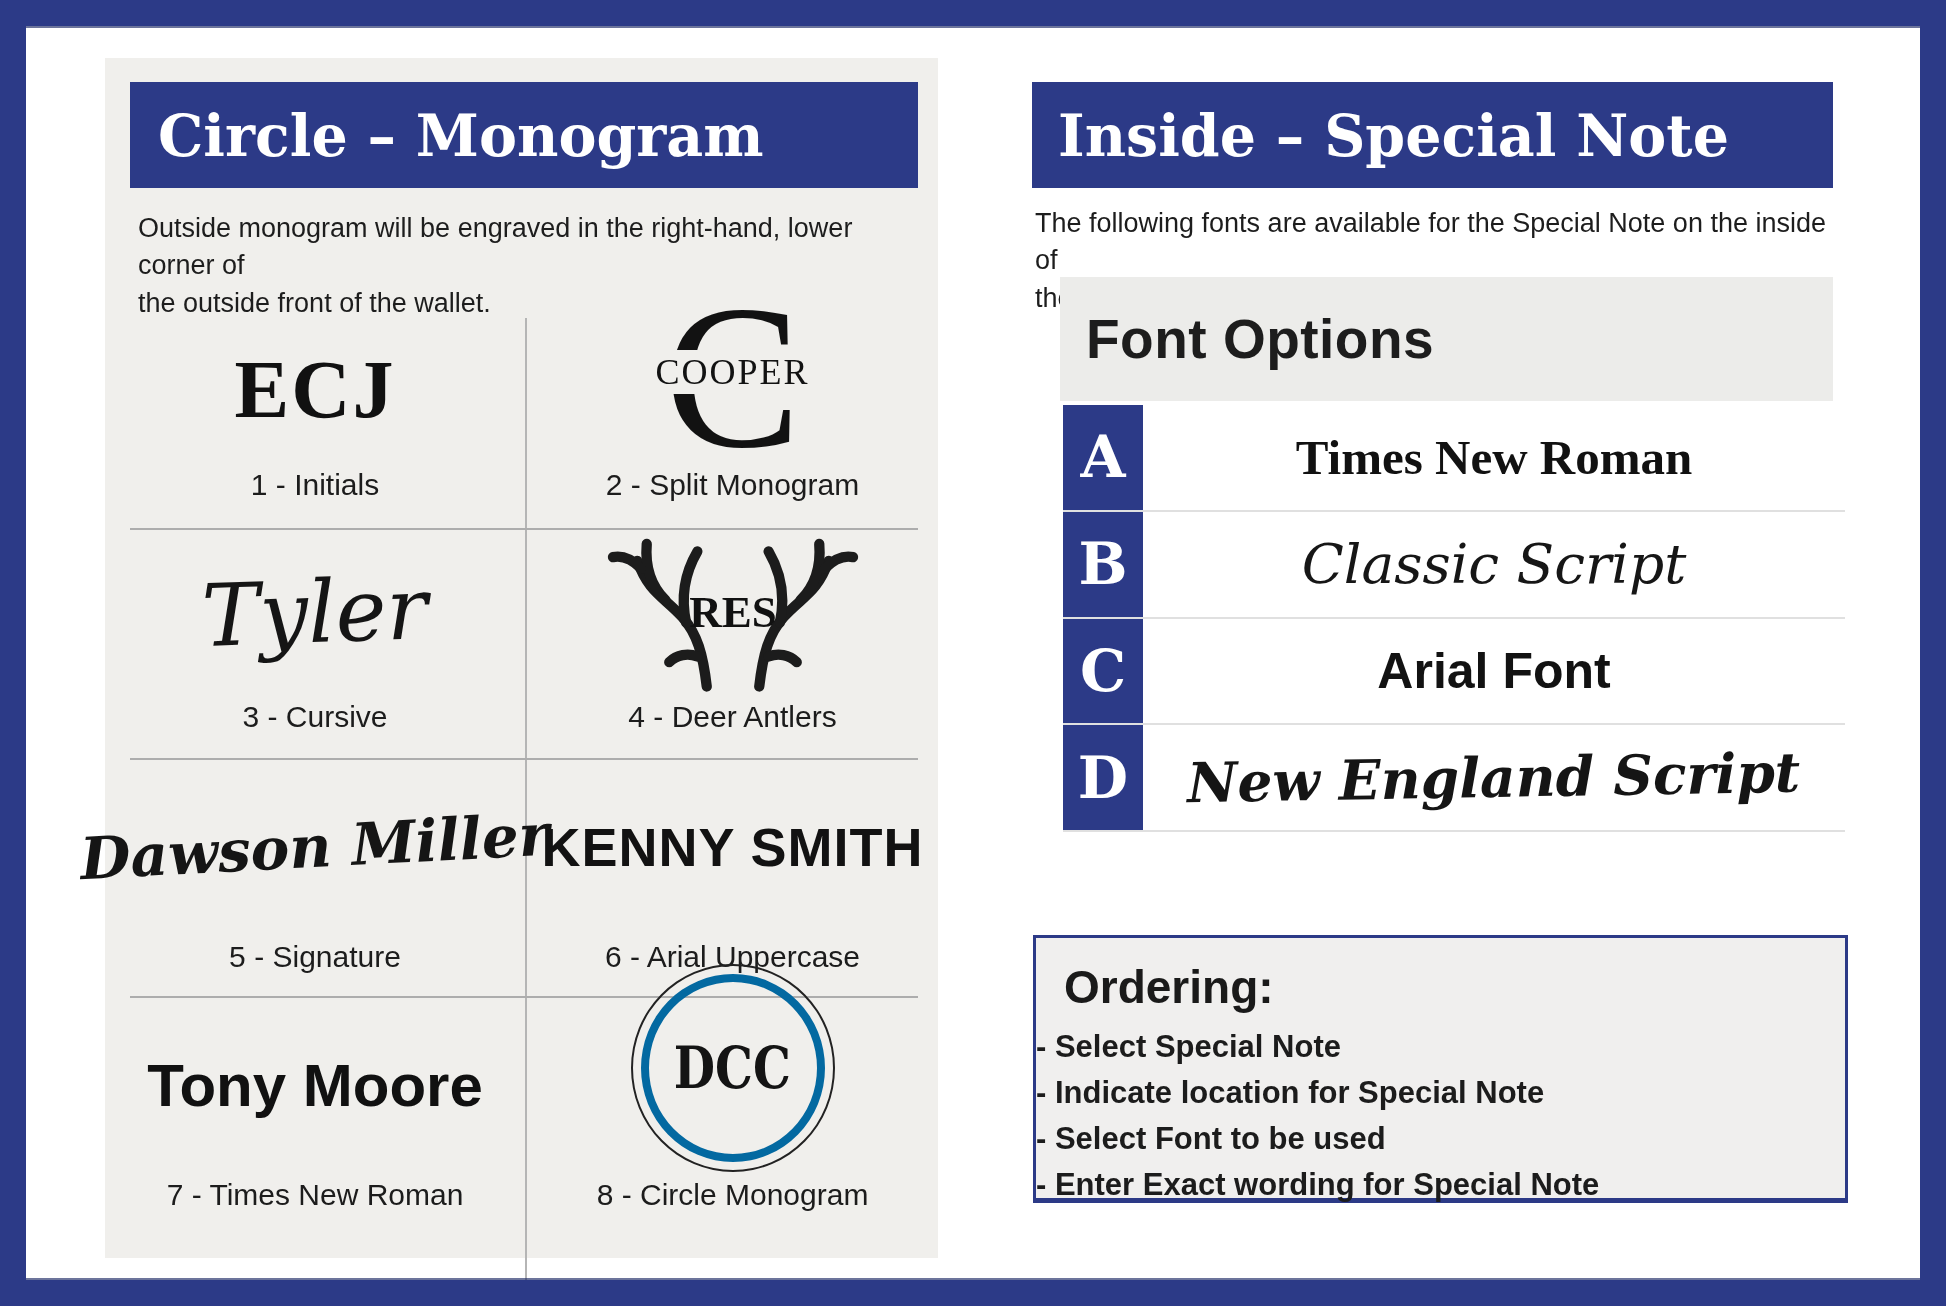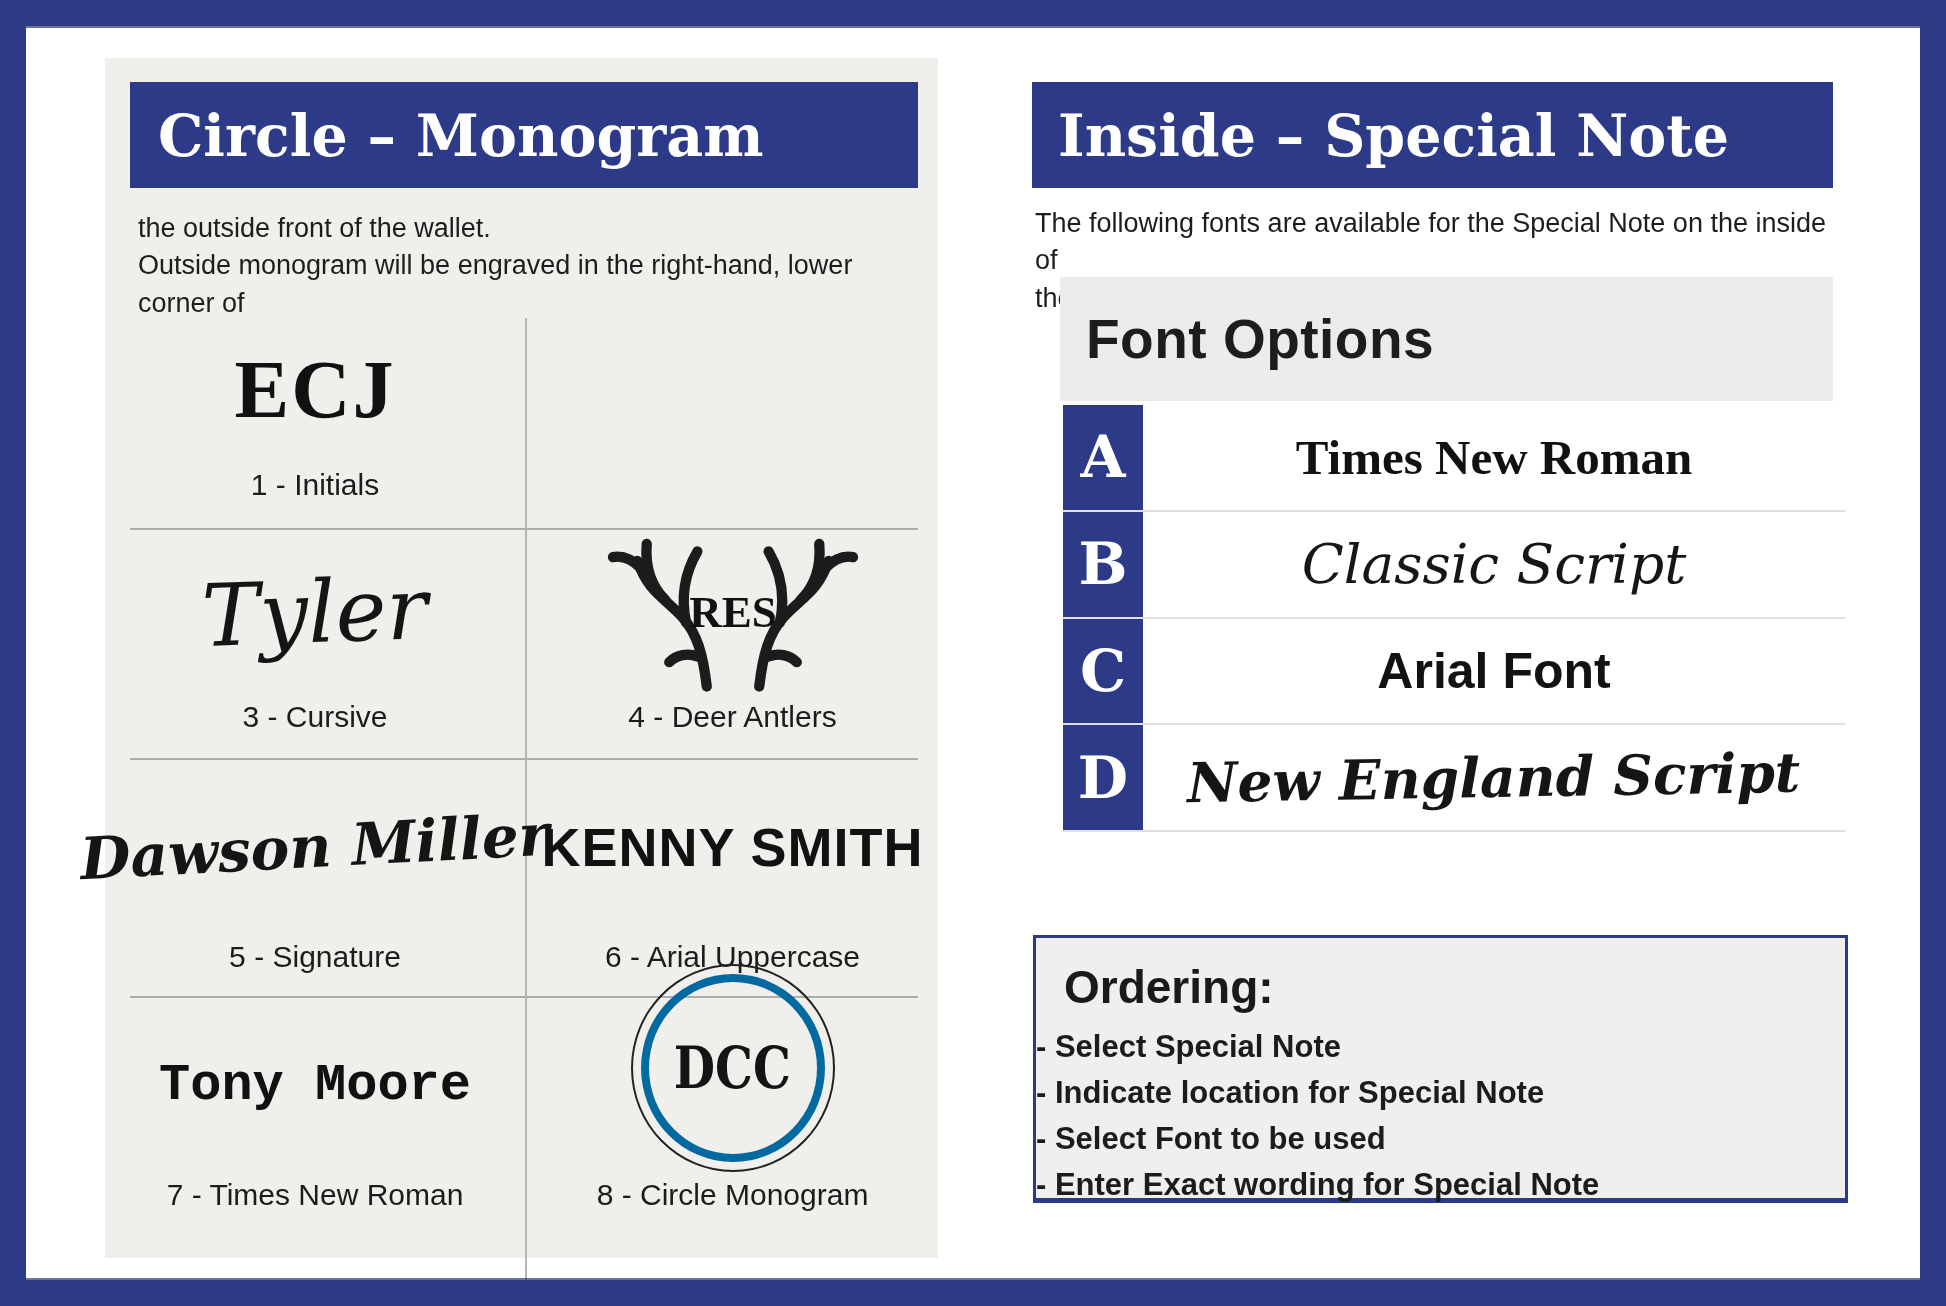--- a/index.html
+++ b/index.html
@@ -43,21 +43,21 @@
   .art-split{position:relative;width:280px;height:170px;display:flex;align-items:center;justify-content:center;}
   .art-split .big-c{font-family:"Liberation Serif",serif;font-size:205px;line-height:160px;color:#121212;}
   .art-split .split-name{
     position:absolute;left:50%;top:47%;transform:translate(-50%,-50%);
     font-family:"Liberation Serif",serif;font-size:36px;letter-spacing:2px;color:#121212;
     background:#f0efec;padding:1px 5px;white-space:nowrap;
   }
   .art-cursive{font-family:"DejaVu Serif",serif;font-style:italic;font-size:86px;color:#151515;transform:rotate(-2deg);}
   .art-signature{font-family:"DejaVu Serif",serif;font-style:italic;font-weight:bold;font-size:58px;color:#151515;transform:rotate(-3deg);white-space:nowrap;}
   .art-arialupper{font-family:"Liberation Sans",sans-serif;font-weight:bold;font-size:54px;letter-spacing:1px;color:#121212;white-space:nowrap;}
-  .art-times{font-family:Liberation Mono, monospace;font-weight:bold;font-size:52px;color:#111;white-space:nowrap;}
+  .art-times{font-family:Liberation Sans, sans-serif;font-weight:bold;font-size:60px;color:#111;white-space:nowrap;}
   .art-circle{position:relative;width:200px;height:204px;border:2px solid #222;border-radius:50%;}
   .art-circle .inner-ring{position:absolute;inset:8px;border:8px solid #0369a1;border-radius:50%;display:flex;align-items:center;justify-content:center;}
   .art-circle .circle-text{font-family:"DejaVu Serif",serif;font-weight:bold;font-size:58px;color:#141414;transform:scaleX(.82);letter-spacing:0px;}
 
   
   .right-header{left:1032px;top:82px;width:801px;height:106px;font-size:57px;padding-left:26px;box-sizing:border-box;}
   .right-desc{position:absolute;left:1035px;top:205px;width:810px;}
   .font-options-bar{
     position:absolute;left:1060px;top:277px;width:773px;height:124px;background:#ececea;
     display:flex;align-items:center;padding-left:26px;box-sizing:border-box;
@@ -90,36 +90,45 @@
 <div class="hairline top"></div>
 <div class="hairline bottom"></div>
 
 <div class="left-panel">
 
   <div class="panel-header">
     <span>Circle – Monogram</span>
   </div>
 
   <div class="panel-desc">
+    <div>Outside monogram will be engraved in the right-hand, lower corner of</div>
     <div>the outside front of the wallet.</div>
-    <div>Outside monogram will be engraved in the right-hand, lower corner of</div>
   </div>
 
   <div class="vdivider"></div>
   <div class="hdivider hd1"></div>
   <div class="hdivider hd2"></div>
   <div class="hdivider hd3"></div>
 
   <div class="cell c-col1 c-row1">
     <div class="cell-art">
       <span class="art-initials">ECJ</span>
     </div>
     <div class="cell-label">1 - Initials</div>
   </div>
 
+  <div class="cell c-col2 c-row1">
+    <div class="cell-art">
+      <div class="art-split">
+        <span class="big-c">C</span>
+        <span class="split-name">COOPER</span>
+      </div>
+    </div>
+    <div class="cell-label">2 - Split Monogram</div>
+  </div>
 
   <div class="cell c-col1 c-row2">
     <div class="cell-art">
       <span class="art-cursive">Tyler</span>
     </div>
     <div class="cell-label">3 - Cursive</div>
   </div>
 
   <div class="cell c-col2 c-row2">
     <div class="cell-art">

